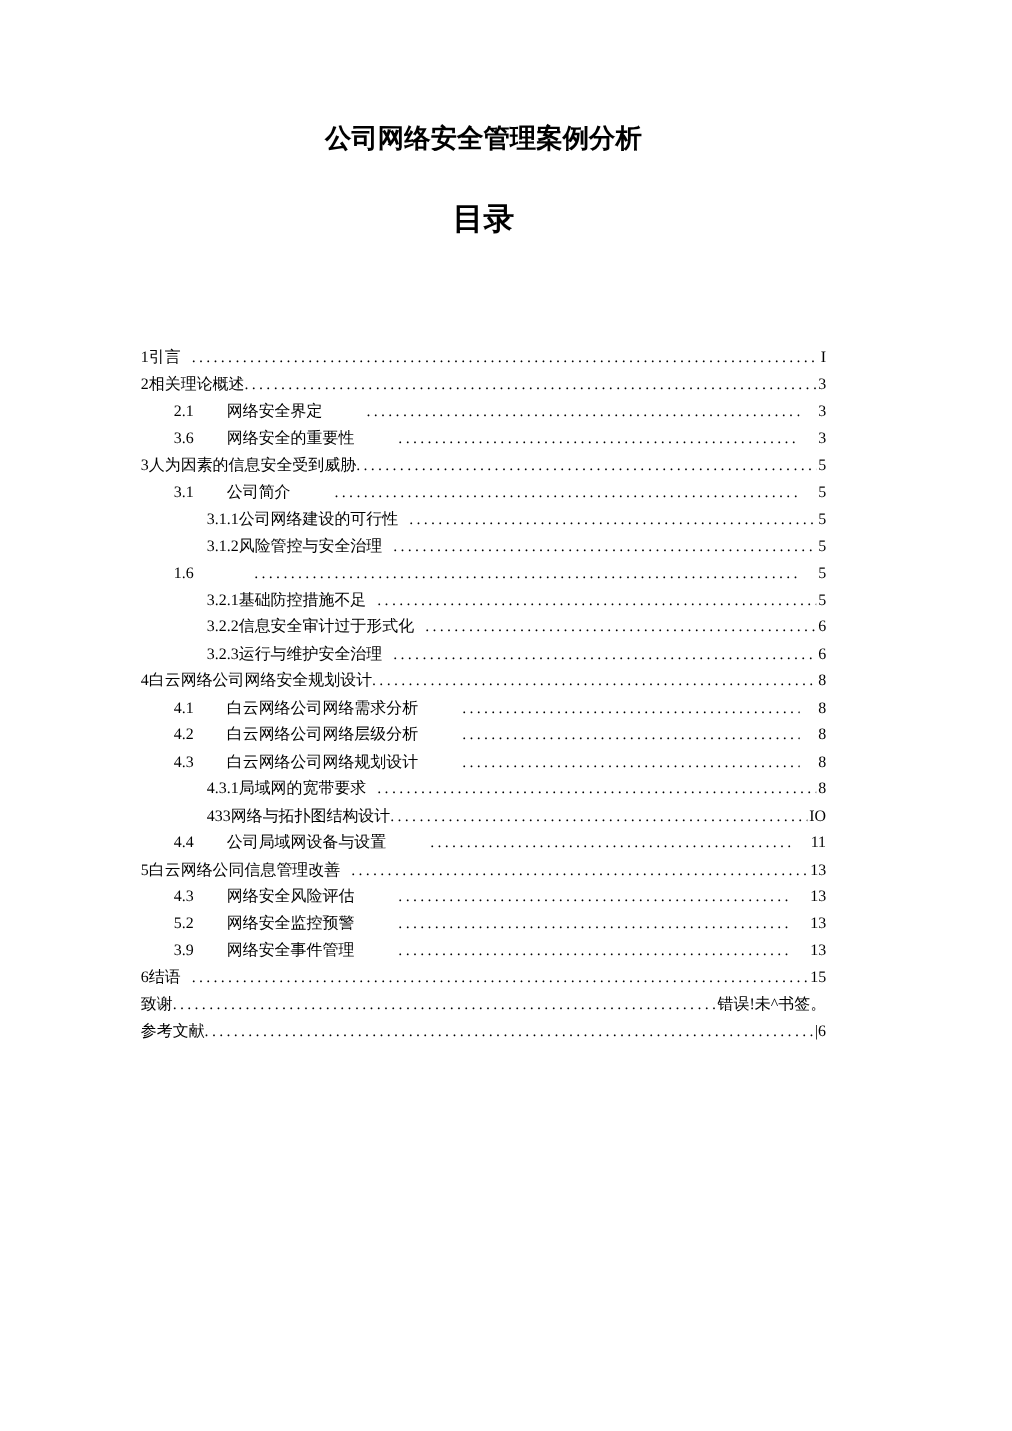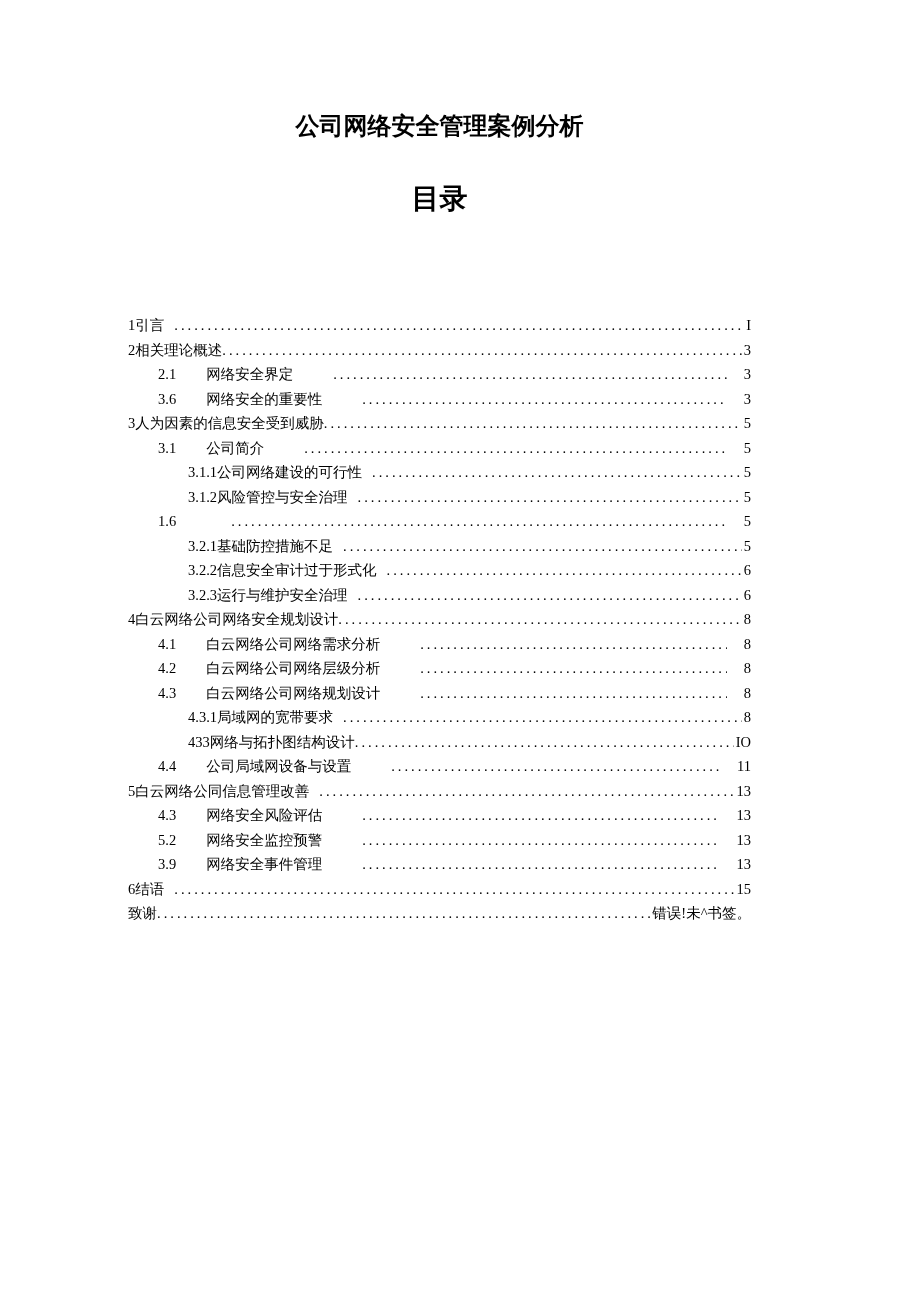--- a/index.html
+++ b/index.html
@@ -260,14 +260,19 @@
         <span class="toc-label">结语</span>
         <span class="toc-gap"></span>
         <span class="toc-dots"></span>
         <span class="toc-page">15</span>
       </div>
       <div class="toc-row ind0">
         <span class="toc-label">致谢</span>
         <span class="toc-dots"></span>
         <span class="toc-page">错误!未^书签。</span>
       </div>
+      <div class="toc-row ind0">
+        <span class="toc-label">参考文献</span>
+        <span class="toc-dots"></span>
+        <span class="toc-page">|6</span>
+      </div>
     </div>
 </div>
 
 </body></html>

